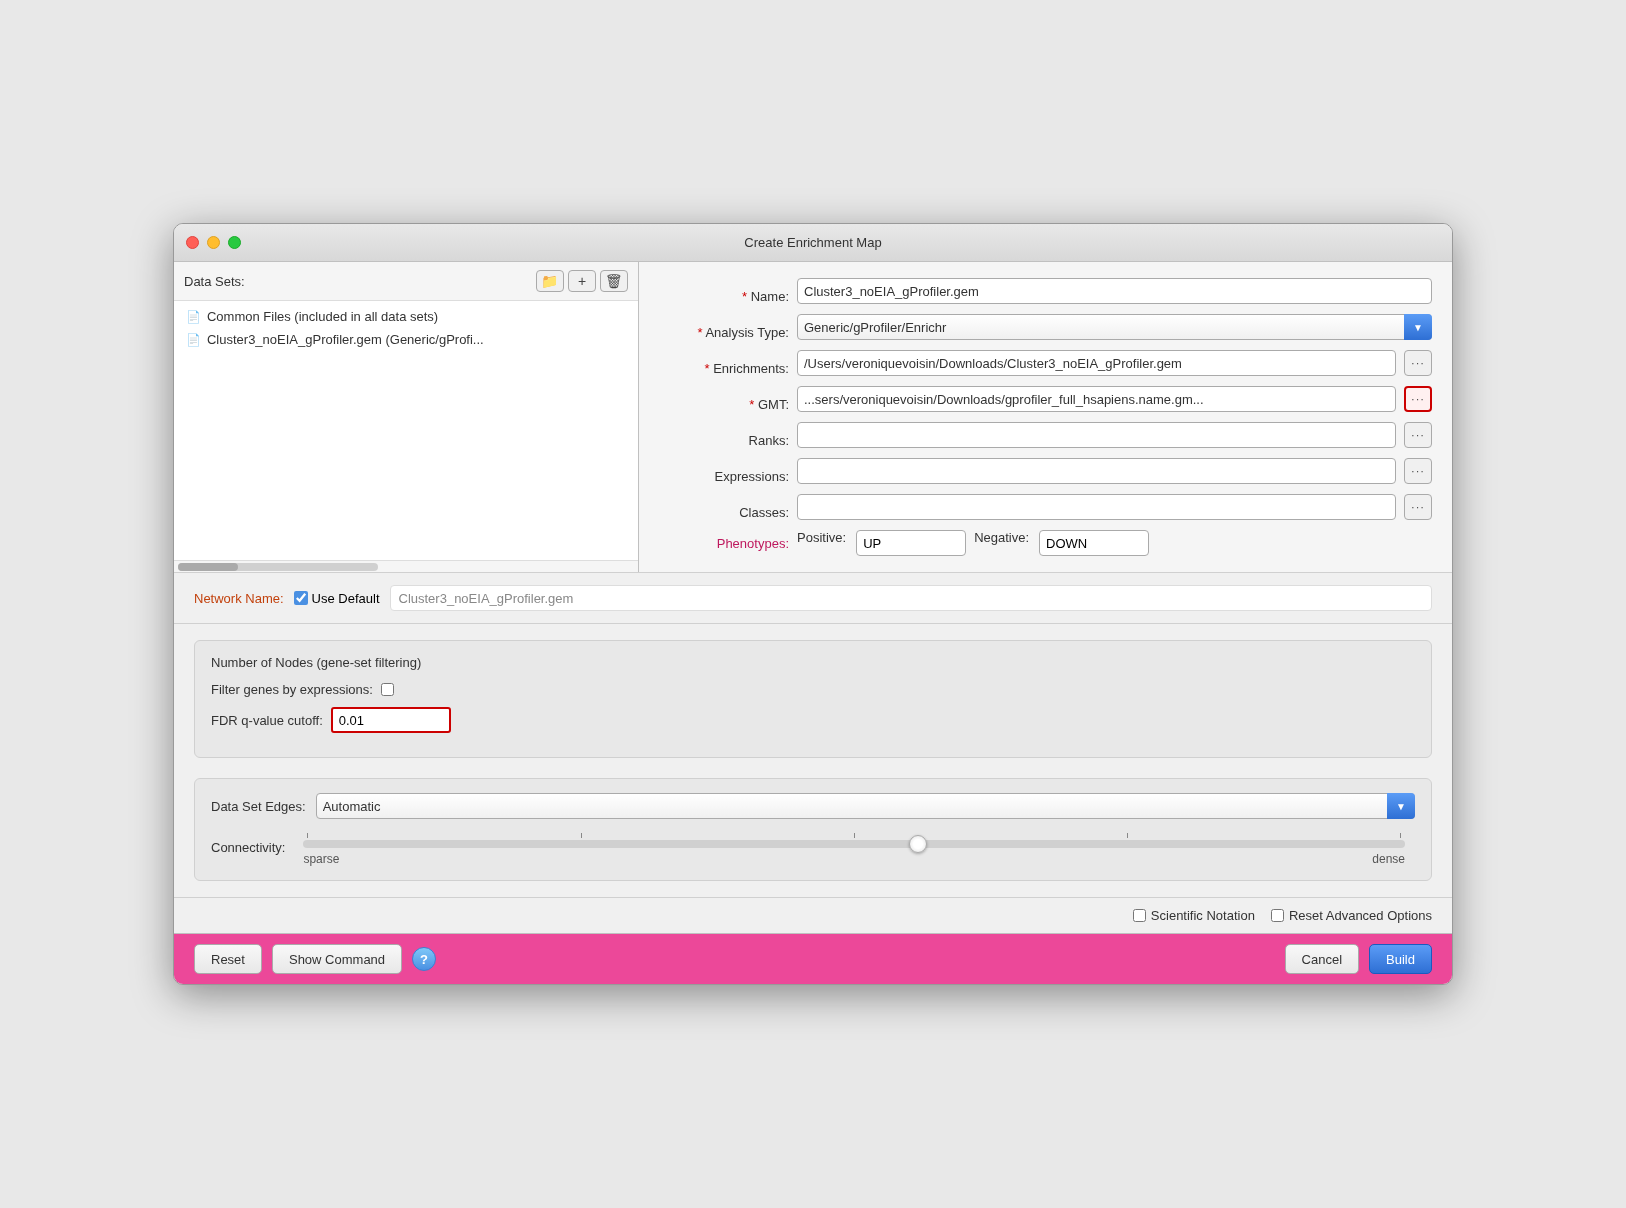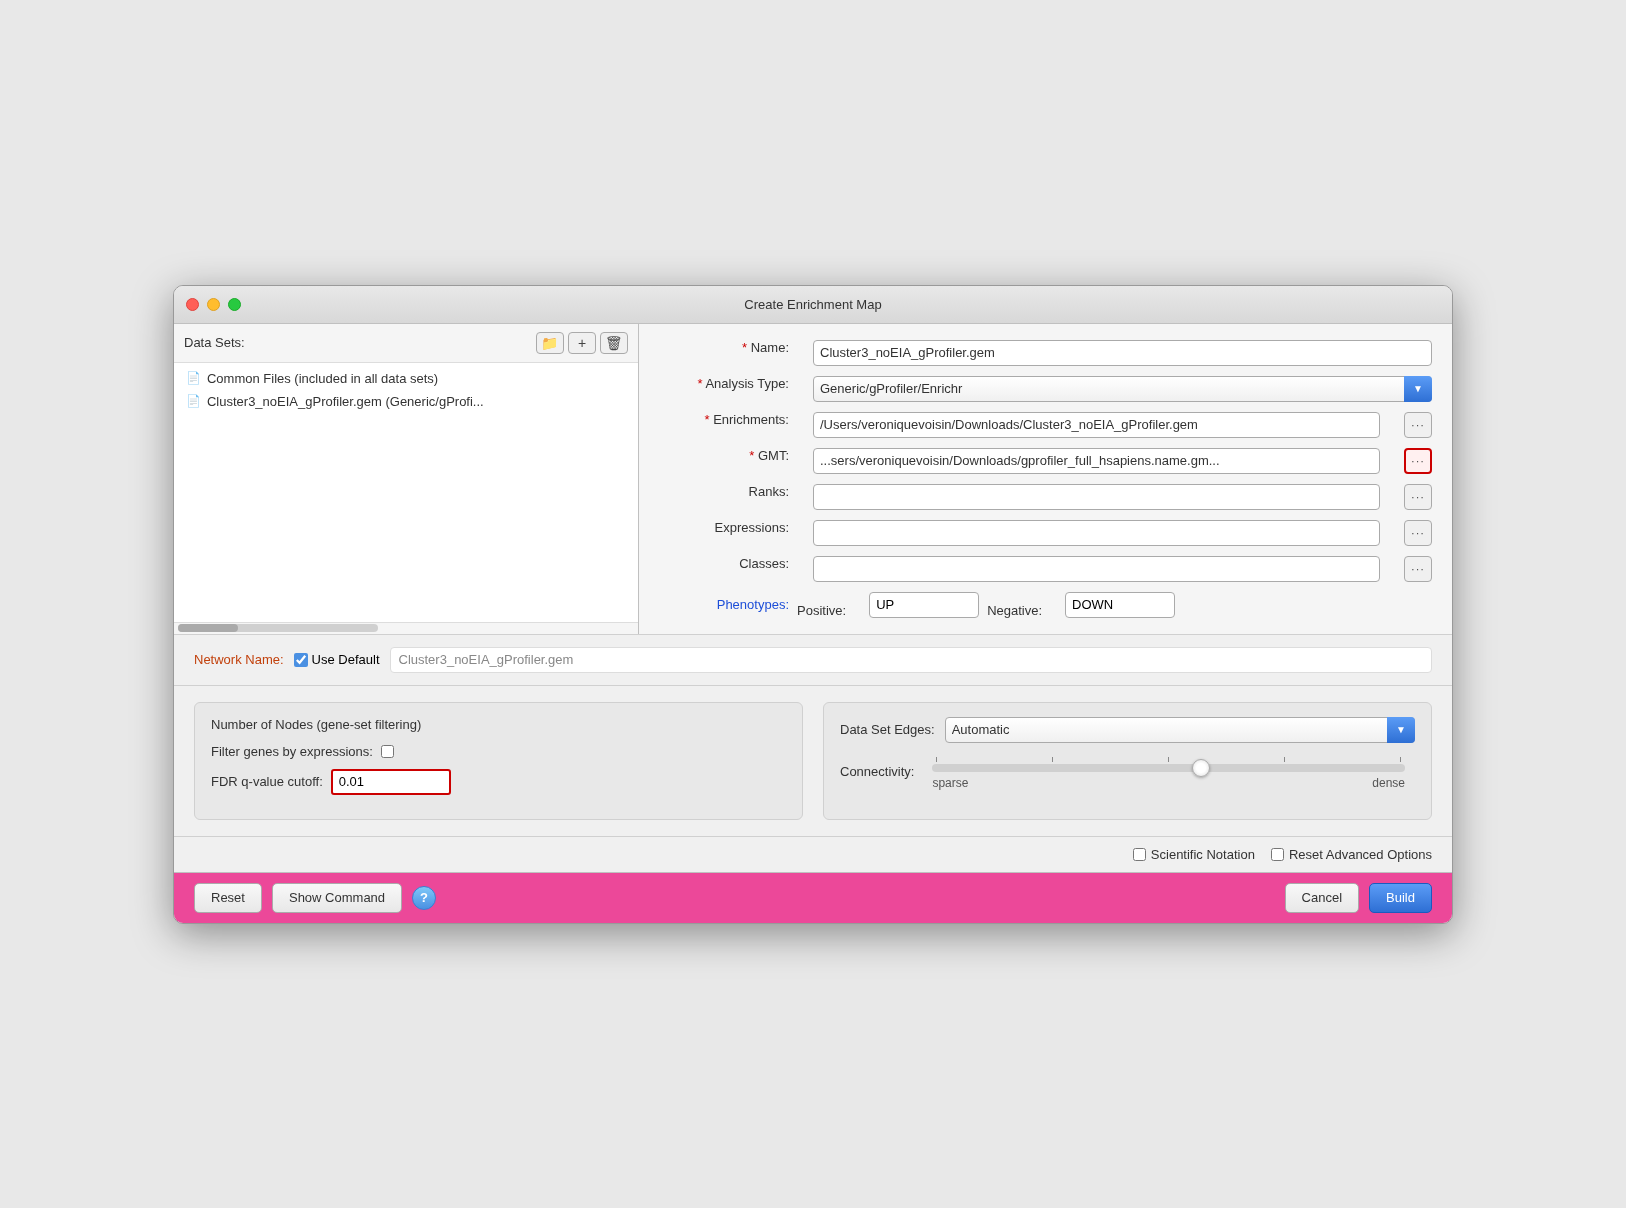--- a/index.html
+++ b/index.html
@@ -126,22 +126,22 @@
     .right-panel {
       flex: 1;
       padding: 16px 20px;
       background: #f5f5f5;
       display: flex;
       flex-direction: column;
       gap: 10px;
     }
     .form-row {
       display: flex;
-      align-items: flex-start;
-      gap: 24px;
+      align-items: flex-end;
+      gap: 8px;
     }
     .form-label {
       text-align: right;
       min-width: 130px;
       color: #333;
       font-size: 13px;
     }
     .form-label.required::before {
       content: "* ";
       color: #c00;
@@ -207,26 +207,26 @@
       background: #fff0f0;
     }
     .phenotype-row {
       display: flex;
       align-items: center;
       gap: 8px;
     }
     .phenotype-label {
       min-width: 130px;
       text-align: right;
-      color: #1d4ed8;
+      color: #be185d;
     }
     .phenotype-group {
       display: flex;
-      align-items: flex-end;
-      gap: 23px;
+      align-items: flex-start;
+      gap: 10px;
     }
     .phenotype-sub-label {
       color: #333;
     }
     .phenotype-input {
       width: 110px;
       height: 26px;
       border: 1px solid #aaa;
       border-radius: 4px;
       padding: 0 6px;
@@ -264,20 +264,21 @@
       padding: 0 8px;
       font-size: 13px;
       background: #fff;
       color: #888;
     }
     .filters-area {
       display: flex;
       gap: 20px;
       padding: 16px 20px;
       background: #f0f0f0;
+      flex-direction: column;
     }
     .filter-section {
       flex: 1;
       background: #e8e8e8;
       border: 1px solid #d0d0d0;
       border-radius: 6px;
       padding: 14px 16px;
     }
     .filter-section-title {
       font-size: 13px;

